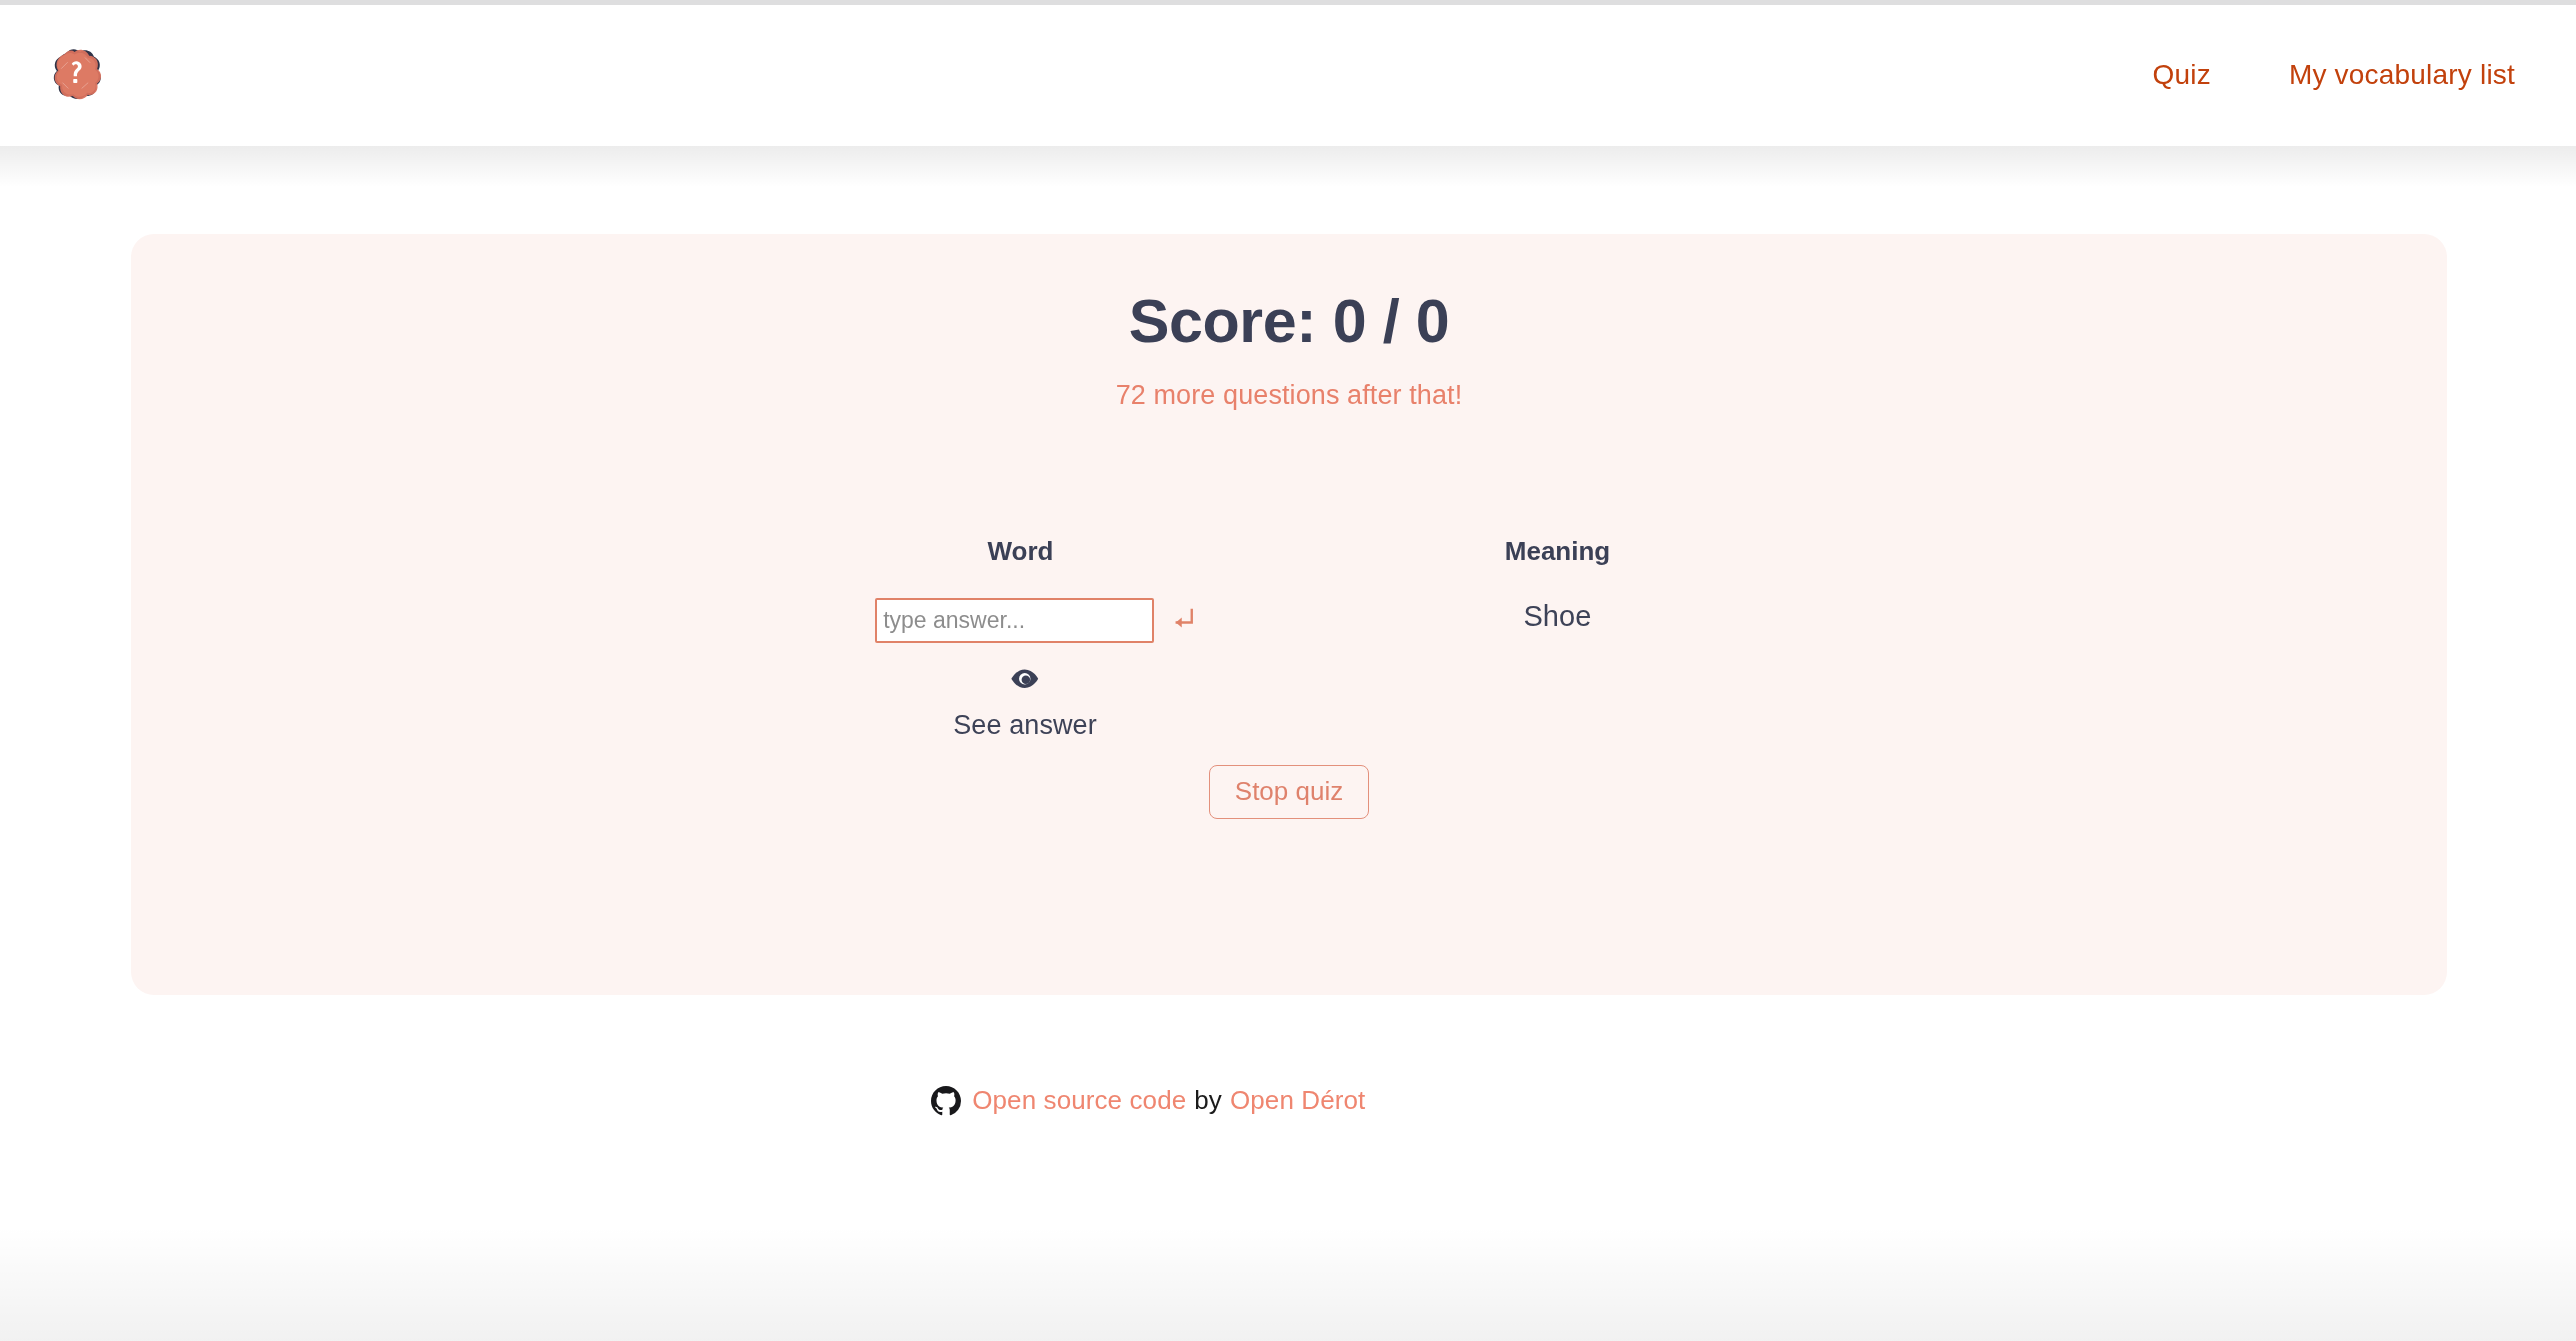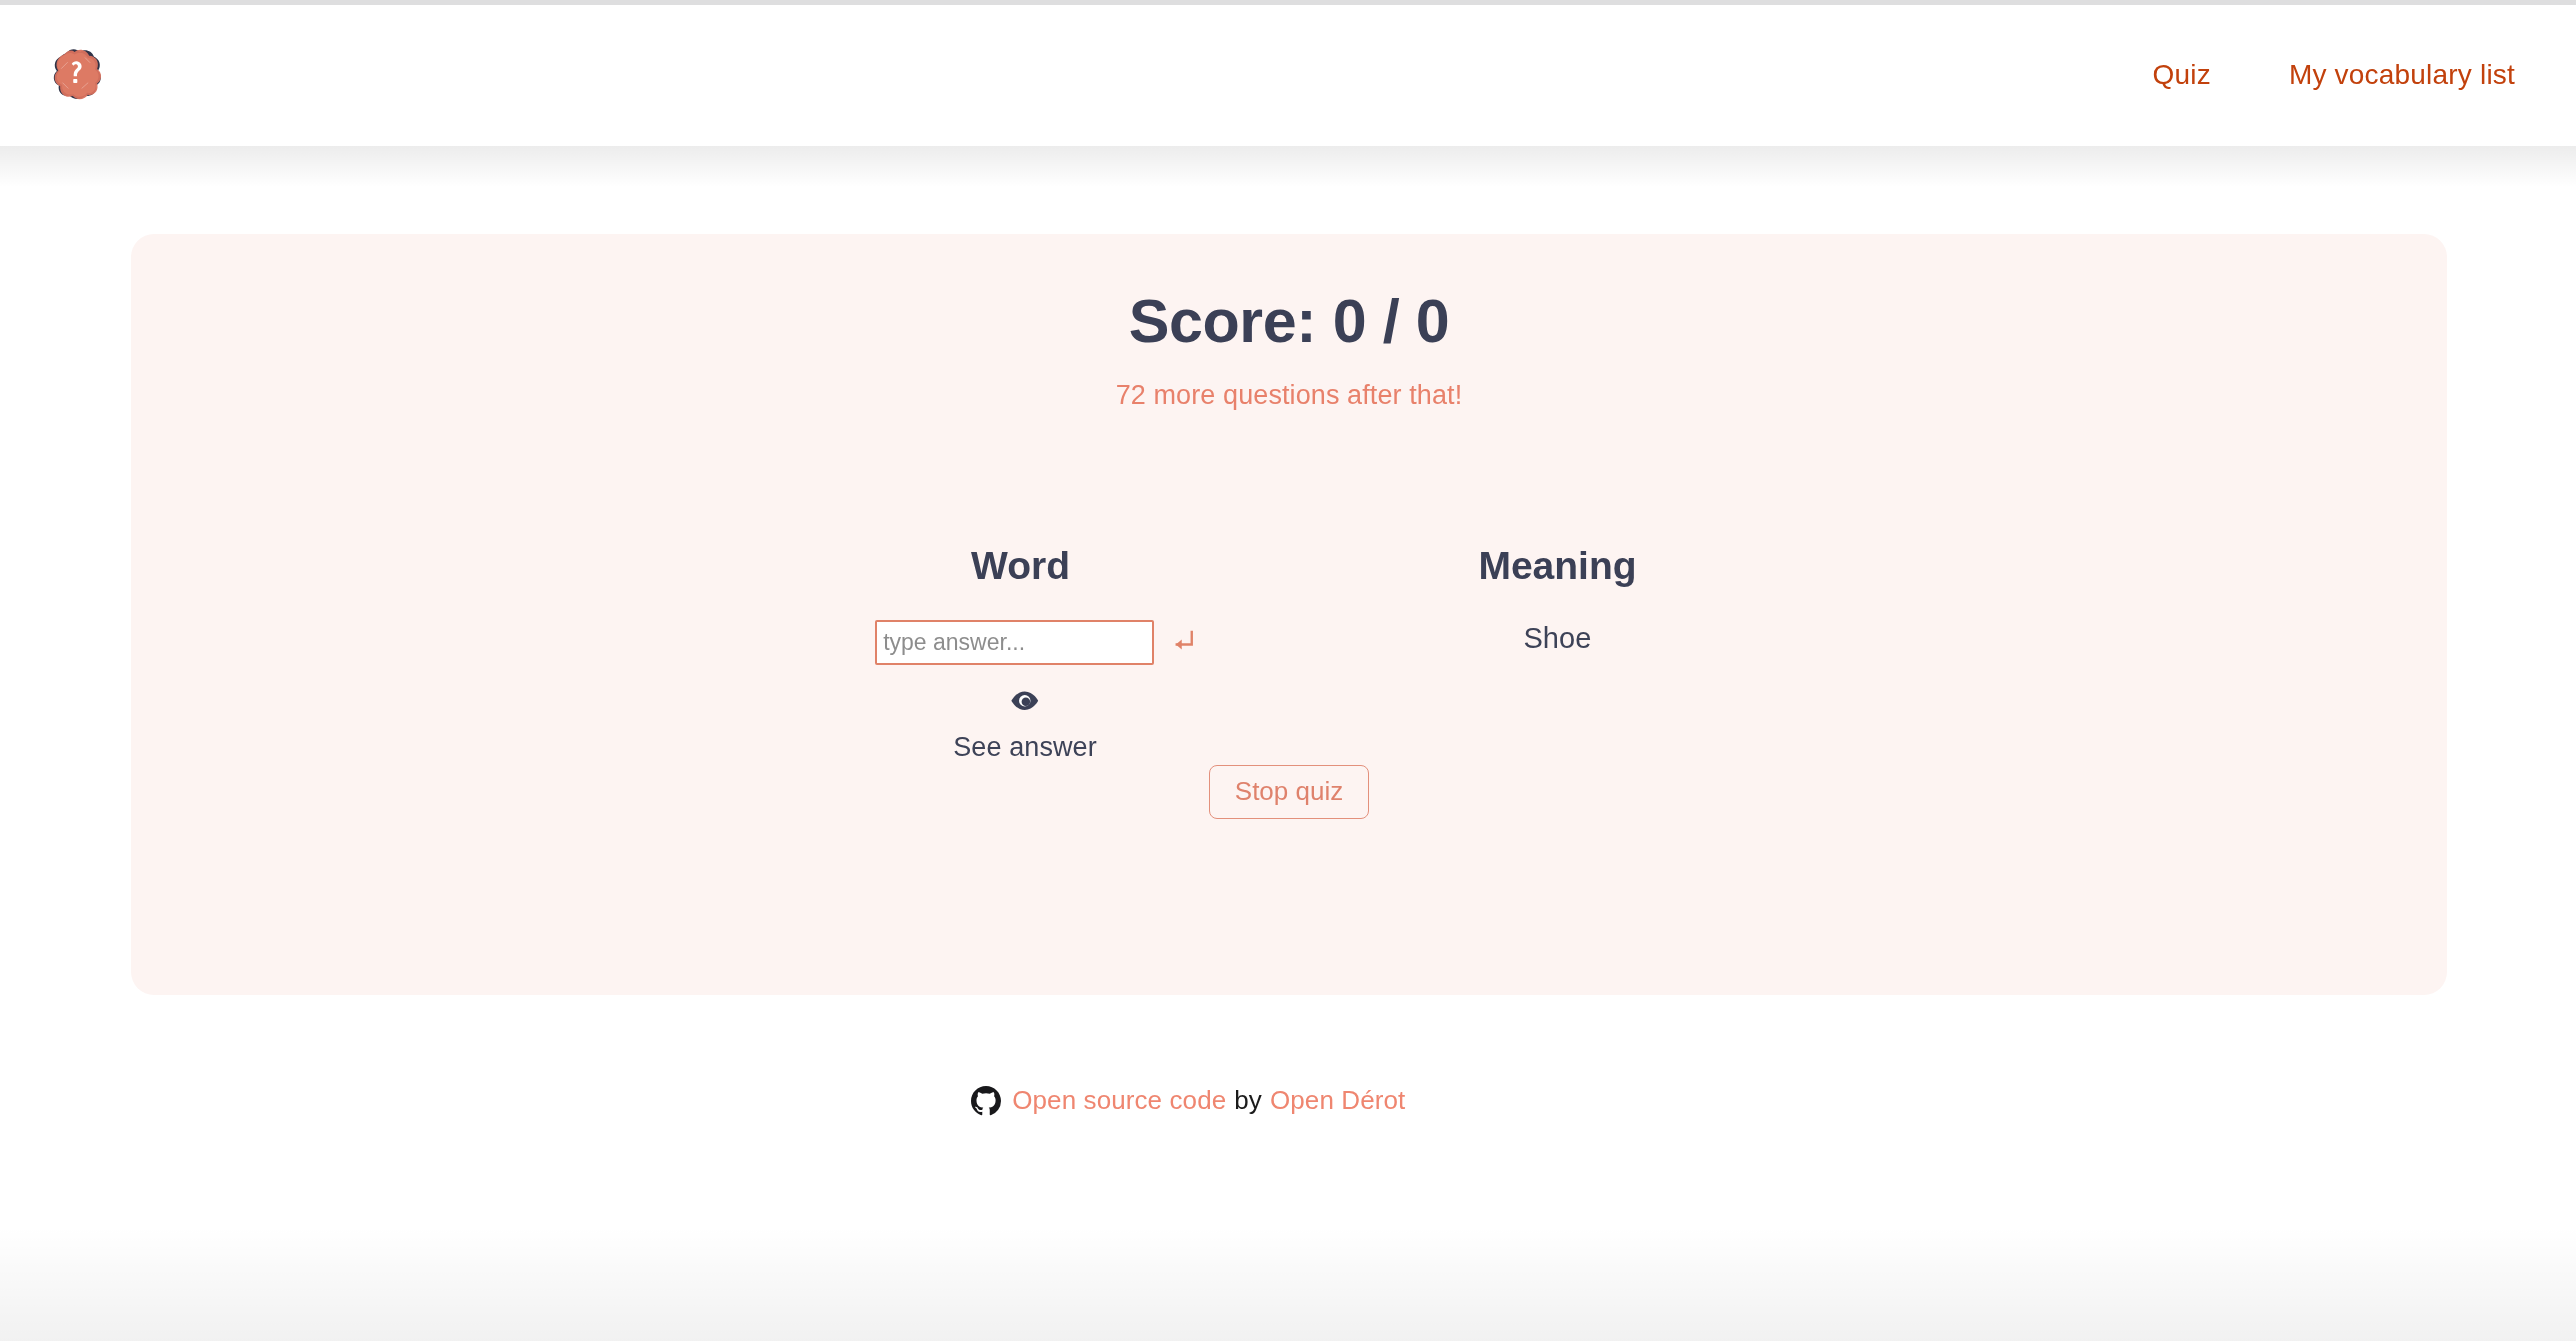--- a/index.html
+++ b/index.html
@@ -114,22 +114,22 @@
     align-items: flex-start;
   }
   .qa-col {
     width: 537px;
     text-align: center;
   }
   .col-word { margin-right: 0px; }
   .col-meaning { margin-left: 0px; }
 
   .col-heading {
-    margin: 16px;
-    font-size: 39px;
+    margin: 8px;
+    font-size: 26px;
     font-weight: 700;
     color: #3b4056;
     line-height: 1.1;
   }
 
   .answer-row {
     margin-top: 32px;
     display: flex;
     align-items: center;
     justify-content: center;
@@ -211,21 +211,20 @@
     top: 1085px;
     left: 0;
     width: 2296px;
     display: flex;
     align-items: center;
     justify-content: center;
     gap: 0px;
     font-size: 26px;
     color: #1b1b1b;
     letter-spacing: 0.1px;
-    margin-left: 40px;
   }
   .gh-icon { width: 30px; height: 30px; display: block; margin-right: 11.6px; }
   .footer-link {
     color: #ef8670;
     text-decoration: none;
     cursor: pointer;
   }
   .footer-by { color: #1b1b1b; padding: 0 8px; }
 
   

